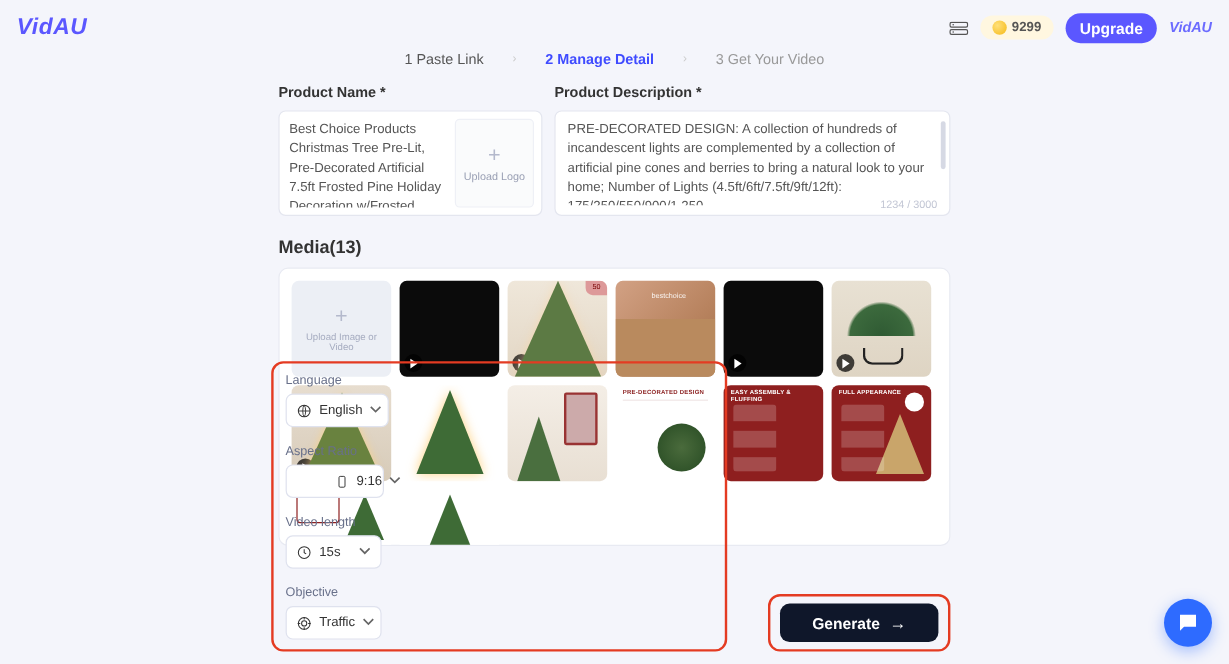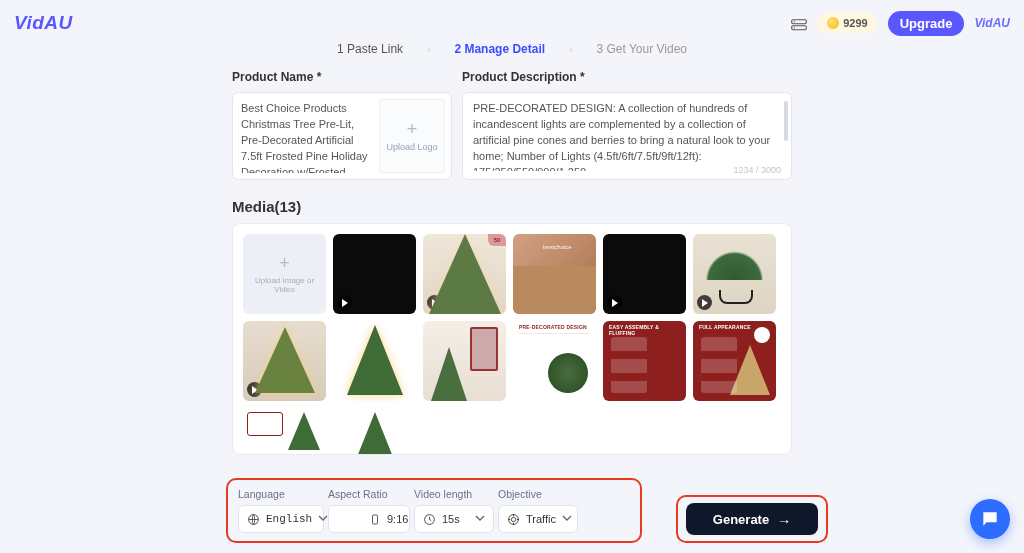--- a/index.html
+++ b/index.html
@@ -65,27 +65,27 @@
   .m-info-red::after{content:"";position:absolute;left:8px;top:16px;width:36px;height:56px;background:linear-gradient(#fff3,#fff3),linear-gradient(#fff3,#fff3),linear-gradient(#fff3,#fff3);background-size:100% 14px;background-repeat:no-repeat;background-position:0 0,0 22px,0 44px;border-radius:3px;}
   .m-info-red.full::before{content:"";position:absolute;right:6px;bottom:6px;width:0;height:0;border-left:20px solid transparent;border-right:20px solid transparent;border-bottom:50px solid #c9a56a;}
   .m-info-red.full .dot{position:absolute;right:6px;top:6px;width:16px;height:16px;border-radius:50%;background:#fff; display:flex;align-items:center;justify-content:center;font-size:5px;color:#8e1f1f;}
   .m-info-set { background:#fff; }
   .m-info-set::before{content:"";position:absolute;left:4px;top:4px;width:34px;height:22px;border:1px solid #8e1f1f;border-radius:3px;}
   .m-info-set::after{content:"";position:absolute;right:6px;top:4px;width:0;height:0;border-left:16px solid transparent;border-right:16px solid transparent;border-bottom:38px solid #3e6b36;}
   .m-hand { background:linear-gradient(180deg,#efe7da 0%, #e2d6c4 100%);}
   .m-hand::after{content:"";position:absolute;left:50%;top:0;transform:translateX(-50%);width:0;height:0;border-left:36px solid transparent;border-right:36px solid transparent;border-bottom:80px solid #5c7a44;filter:drop-shadow(0 0 4px rgba(255,210,150,.5));}
   .m-hand .corner{position:absolute;top:0;right:0;width:18px;height:12px;background:#d99;border-bottom-left-radius:6px;font-size:6px;color:#700;text-align:center;line-height:12px;}
   .bottom-bar { position:absolute; left:0; right:0; bottom:0; padding: 8px 14px 10px 14px; display:flex; align-items:flex-end; gap:34px; }
-  .controls-box { border:2px solid #e43b22; border-radius:10px; padding:8px 10px; display:flex; gap:4px; width:416px; margin-left:212px;}
+  .controls-box { border:2px solid #e43b22; border-radius:10px; padding:8px 10px; display:flex; gap:14px; width:380px; margin-left:212px;flex-direction:column;}
   .ctrl { display:flex; flex-direction:column; gap:5px; }
   .ctrl-label { font-size:10.5px; color:#68708a;}
   .dropdown { height:28px; border:1px solid #dfe2ee; background:#fff; border-radius:6px; display:flex; align-items:center; gap:6px; padding:0 8px; font-size:11px; color:#333; cursor:pointer;}
   .dropdown .icon { width:13px; height:13px; display:inline-flex; align-items:center; justify-content:center; color:#555;}
   .dropdown .caret { margin-left:auto; }
-  .w-lang{width:86px;font-family:Liberation Mono, monospace;} .w-ar{width:82px;padding-left:40px;} .w-len{width:80px;} .w-obj{width:80px;}
+  .w-lang{width:86px;} .w-ar{width:82px;padding-left:40px;} .w-len{width:80px;} .w-obj{width:80px;}
 
   .gen-wrap { border:2px solid #e43b22; border-radius:10px; padding:6px 8px; }
   .gen-btn { background:#0f172a; color:#fff; border:none; border-radius:8px; height:32px; width:132px; font-size:13px; font-weight:600; display:inline-flex; align-items:center; justify-content:center; gap:8px; cursor:pointer;}
   .gen-btn .arrow { font-size:14px; }
 
   .chat-fab { position:absolute; right:14px; bottom:14px; width:40px; height:40px; border-radius:50%; background:#2e6bff; display:flex; align-items:center; justify-content:center; box-shadow:0 4px 12px rgba(46,107,255,.4); cursor:pointer;}
   .chat-fab svg { fill:#fff; }
 </style>
 </head>
 <body>

